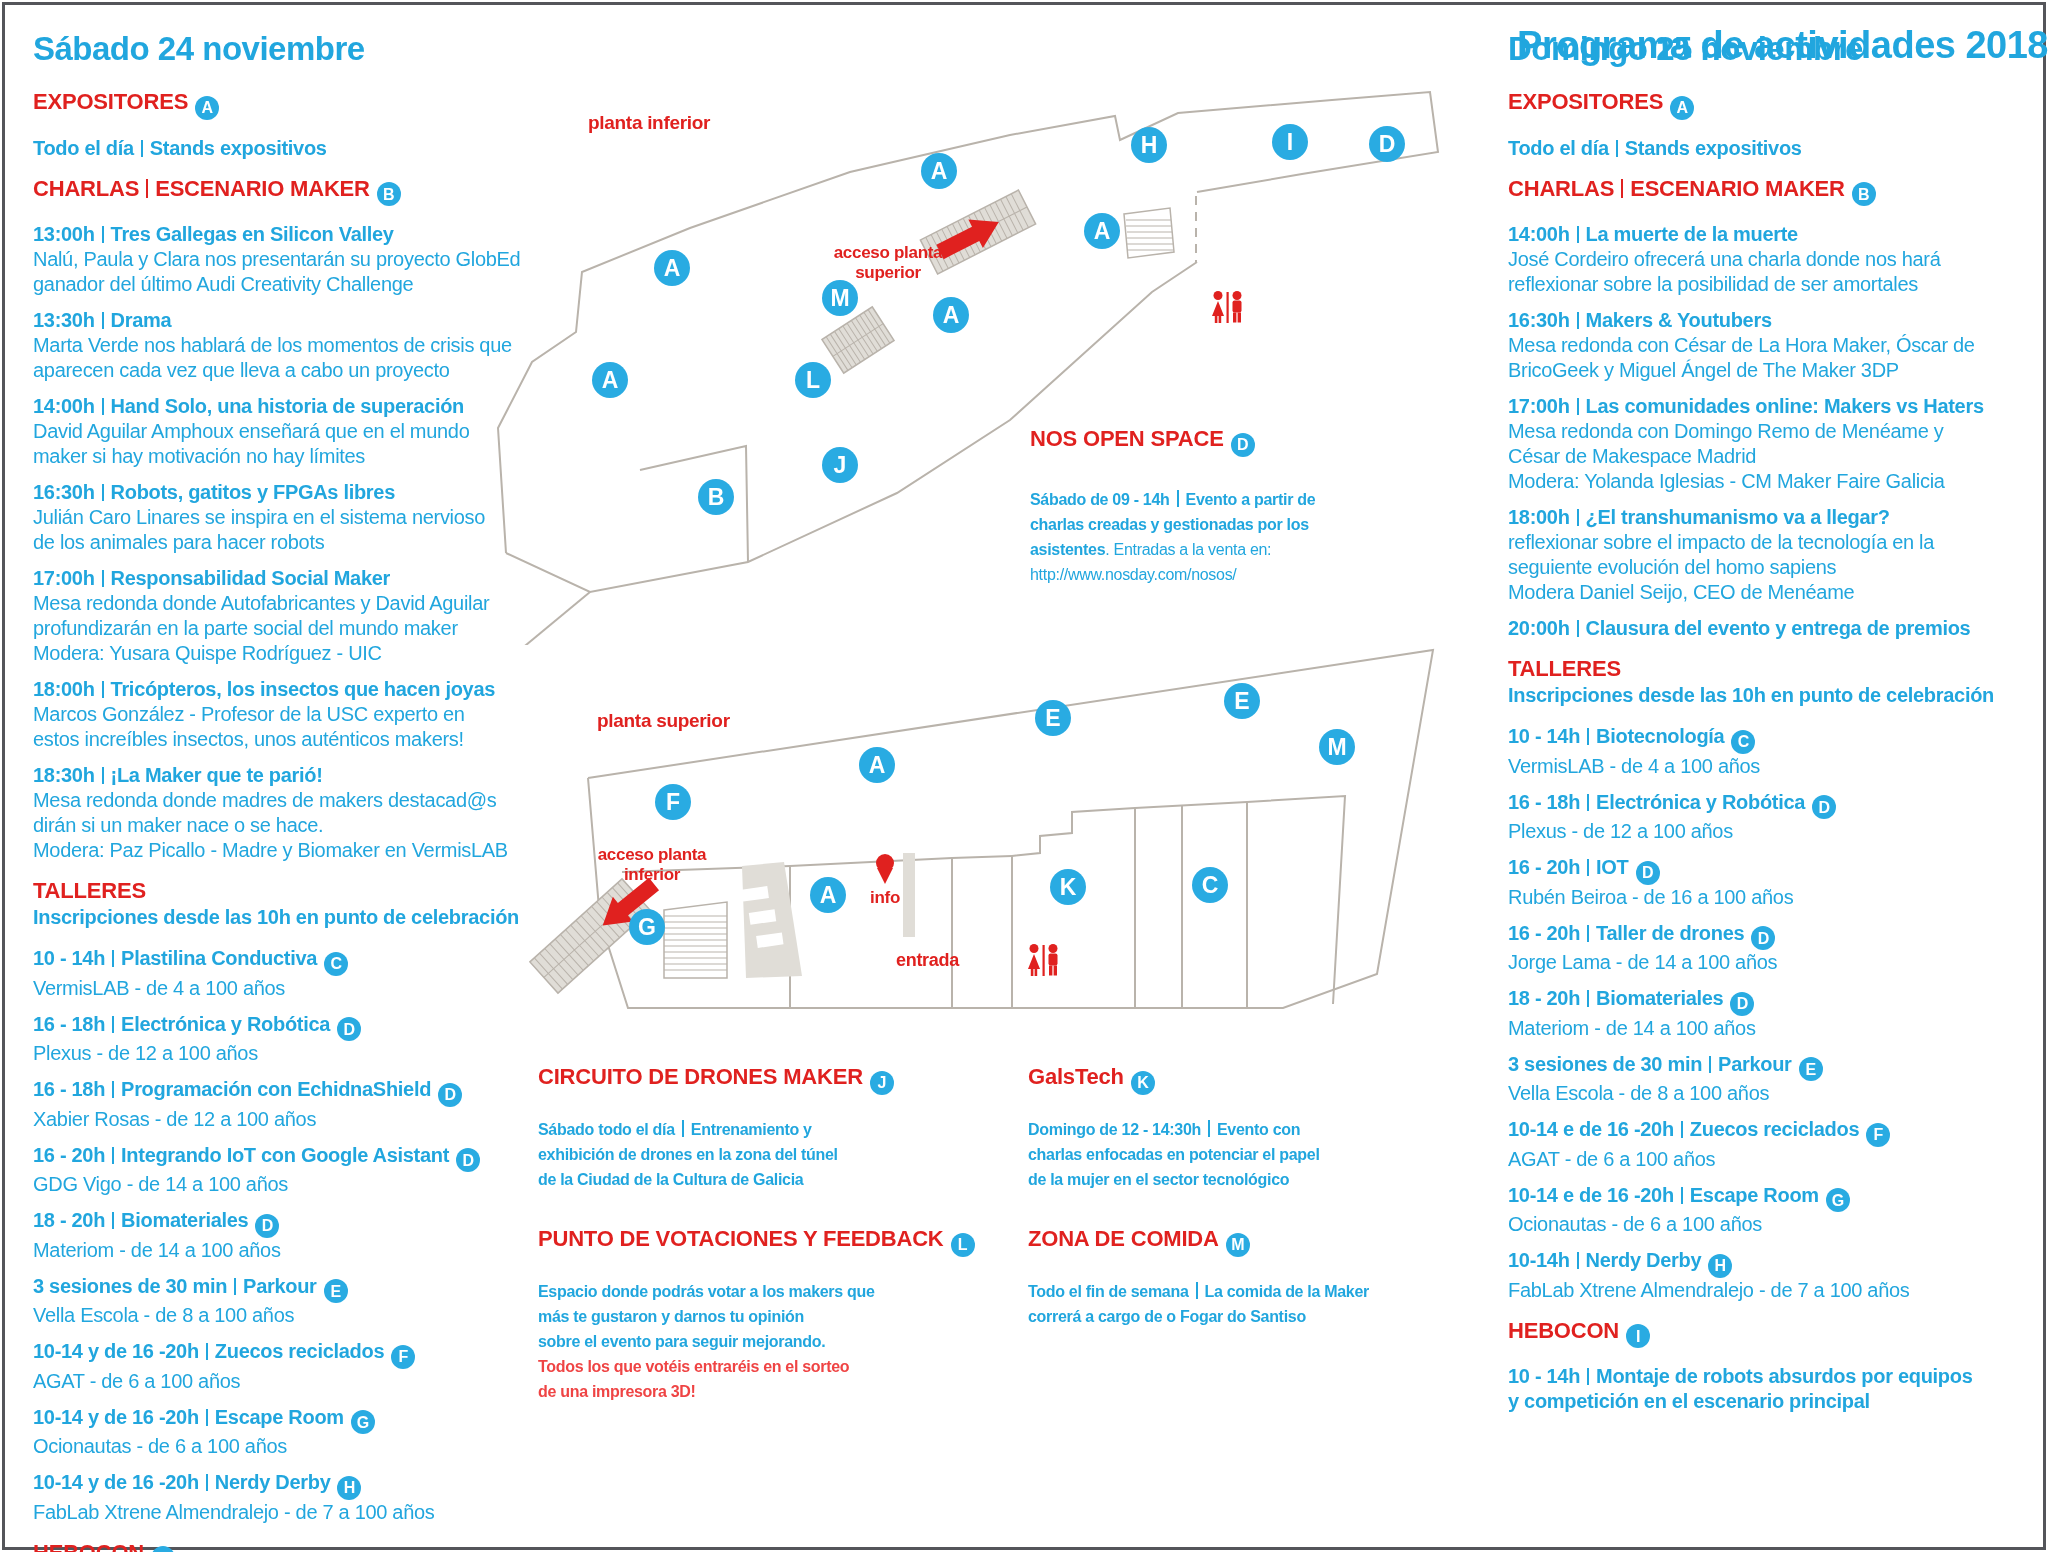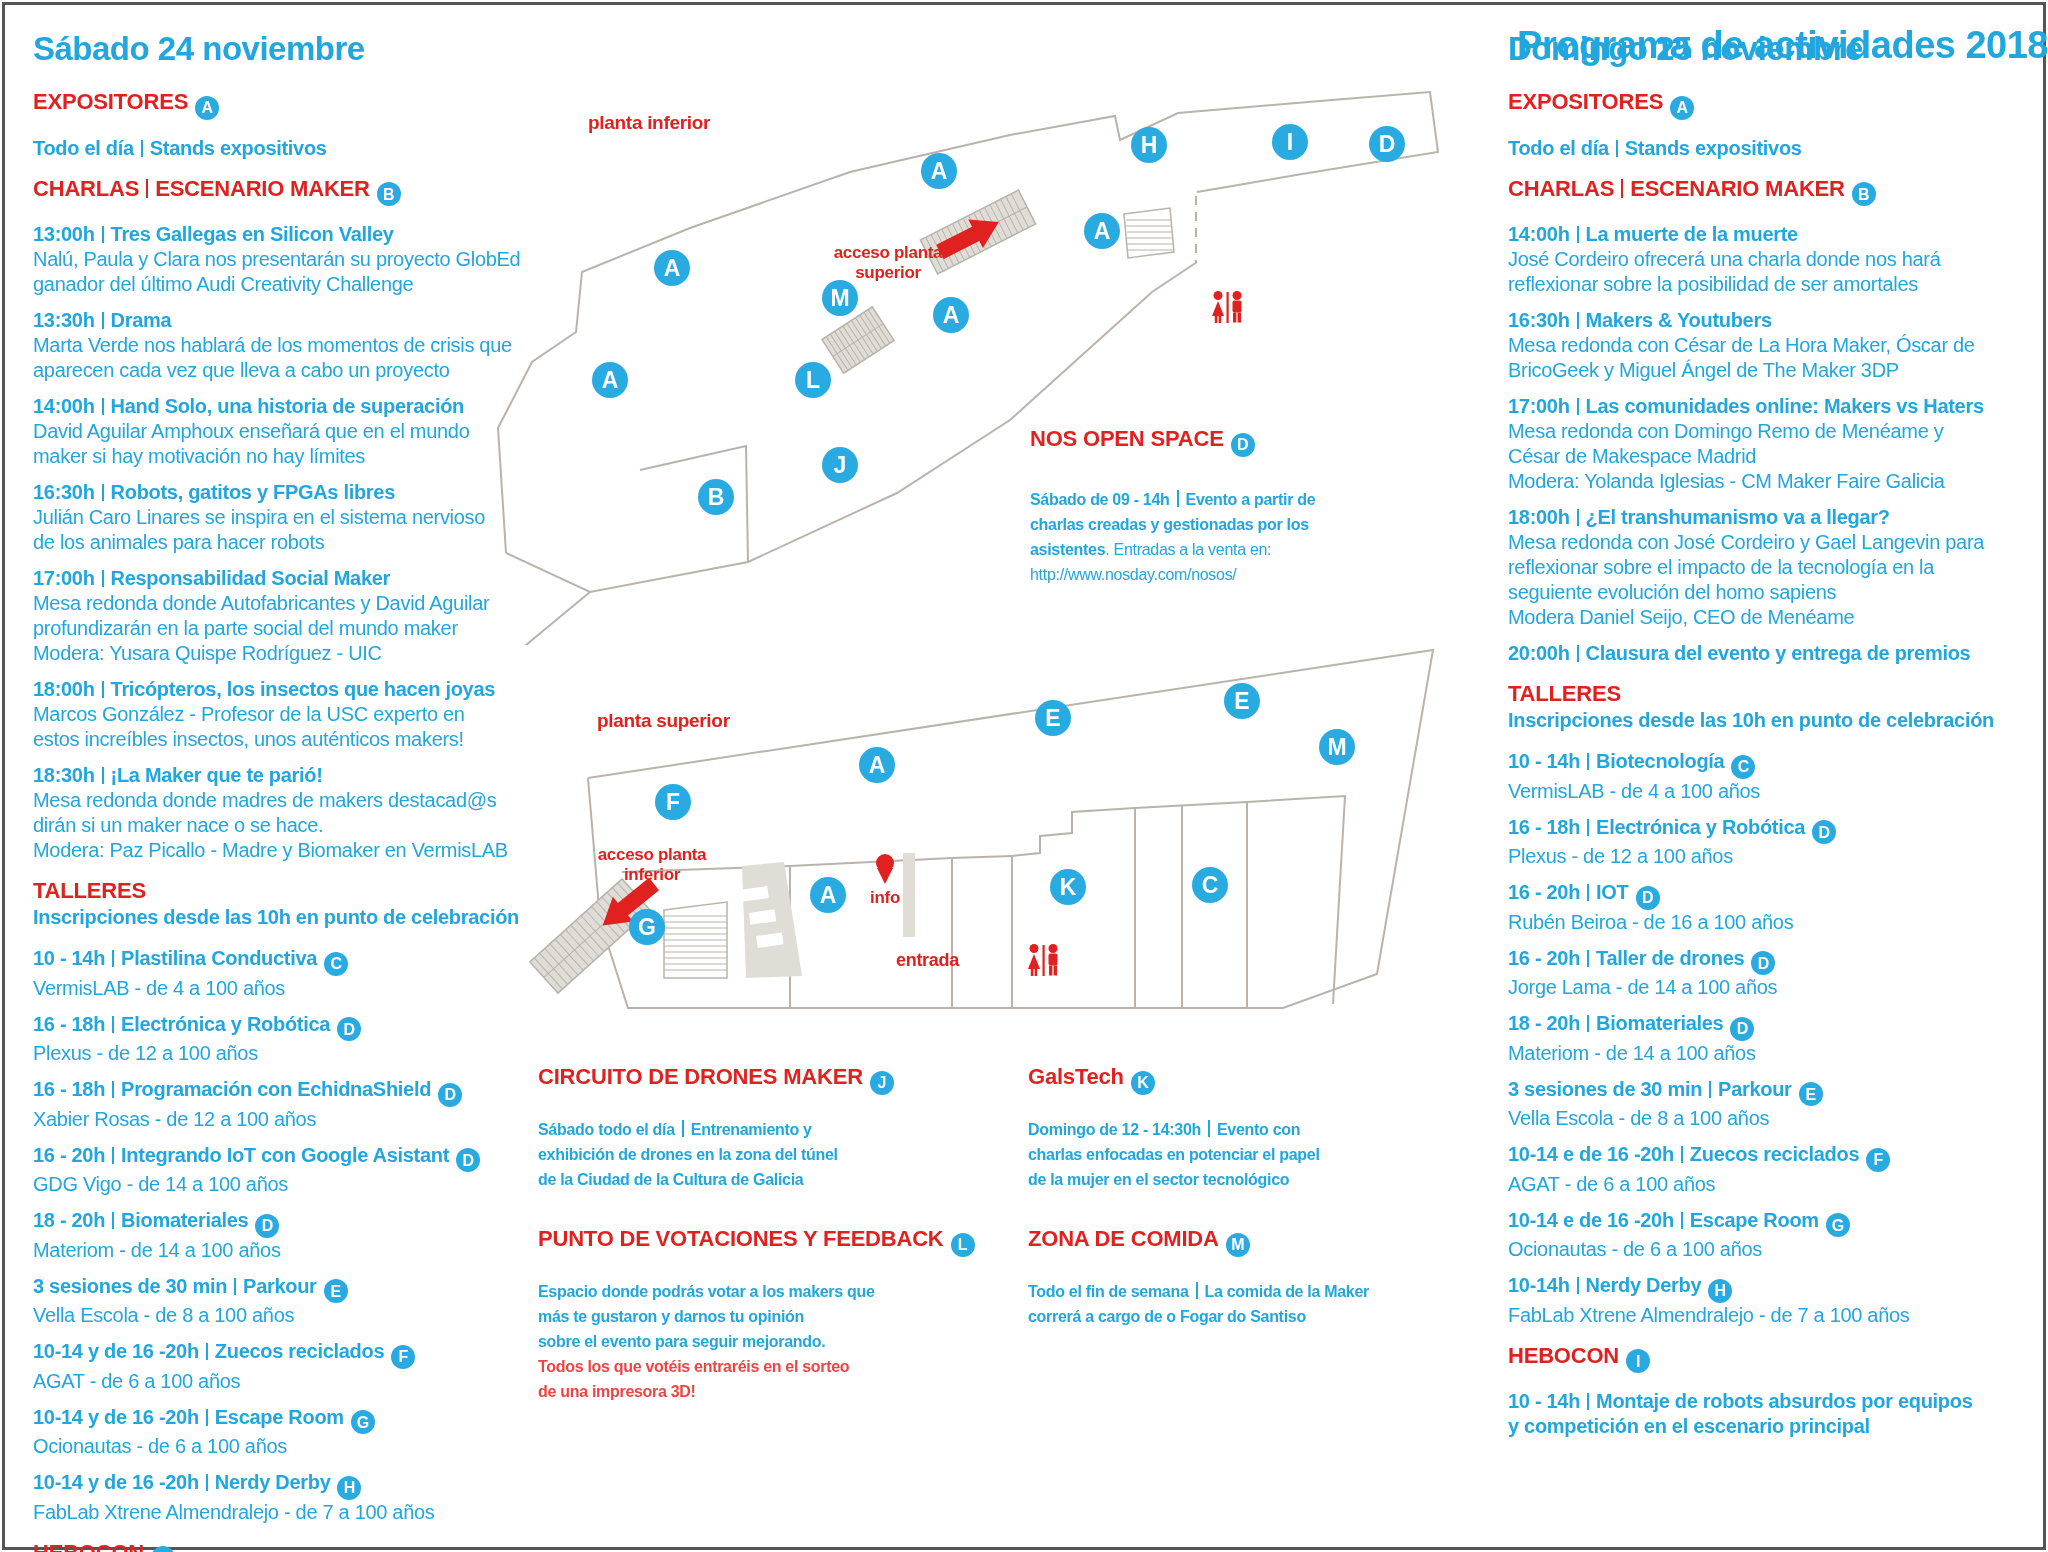--- a/index.html
+++ b/index.html
@@ -161,21 +161,20 @@
           <div class="desc">BricoGeek y Miguel Ángel de The Maker 3DP</div>
         </div>
         <div class="it">
           <div class="it-line"><span>17:00h</span><span class="vsep"></span><span>Las comunidades online: Makers vs Haters</span></div>
           <div class="desc">Mesa redonda con Domingo Remo de Menéame y</div>
           <div class="desc">César de Makespace Madrid</div>
           <div class="desc">Modera: Yolanda Iglesias - CM Maker Faire Galicia</div>
         </div>
         <div class="it">
           <div class="it-line"><span>18:00h</span><span class="vsep"></span><span>¿El transhumanismo va a llegar?</span></div>
-          <div class="desc">Mesa redonda con José Cordeiro y Gael Langevin para</div>
           <div class="desc">reflexionar sobre el impacto de la tecnología en la</div>
           <div class="desc">seguiente evolución del homo sapiens</div>
           <div class="desc">Modera Daniel Seijo, CEO de Menéame</div>
         </div>
         <div class="it">
           <div class="it-line"><span>20:00h</span><span class="vsep"></span><span>Clausura del evento y entrega de premios</span></div>
         </div>
       </section>
       <section class="sec">
         <div class="sec-head tight"><span>TALLERES</span></div>

